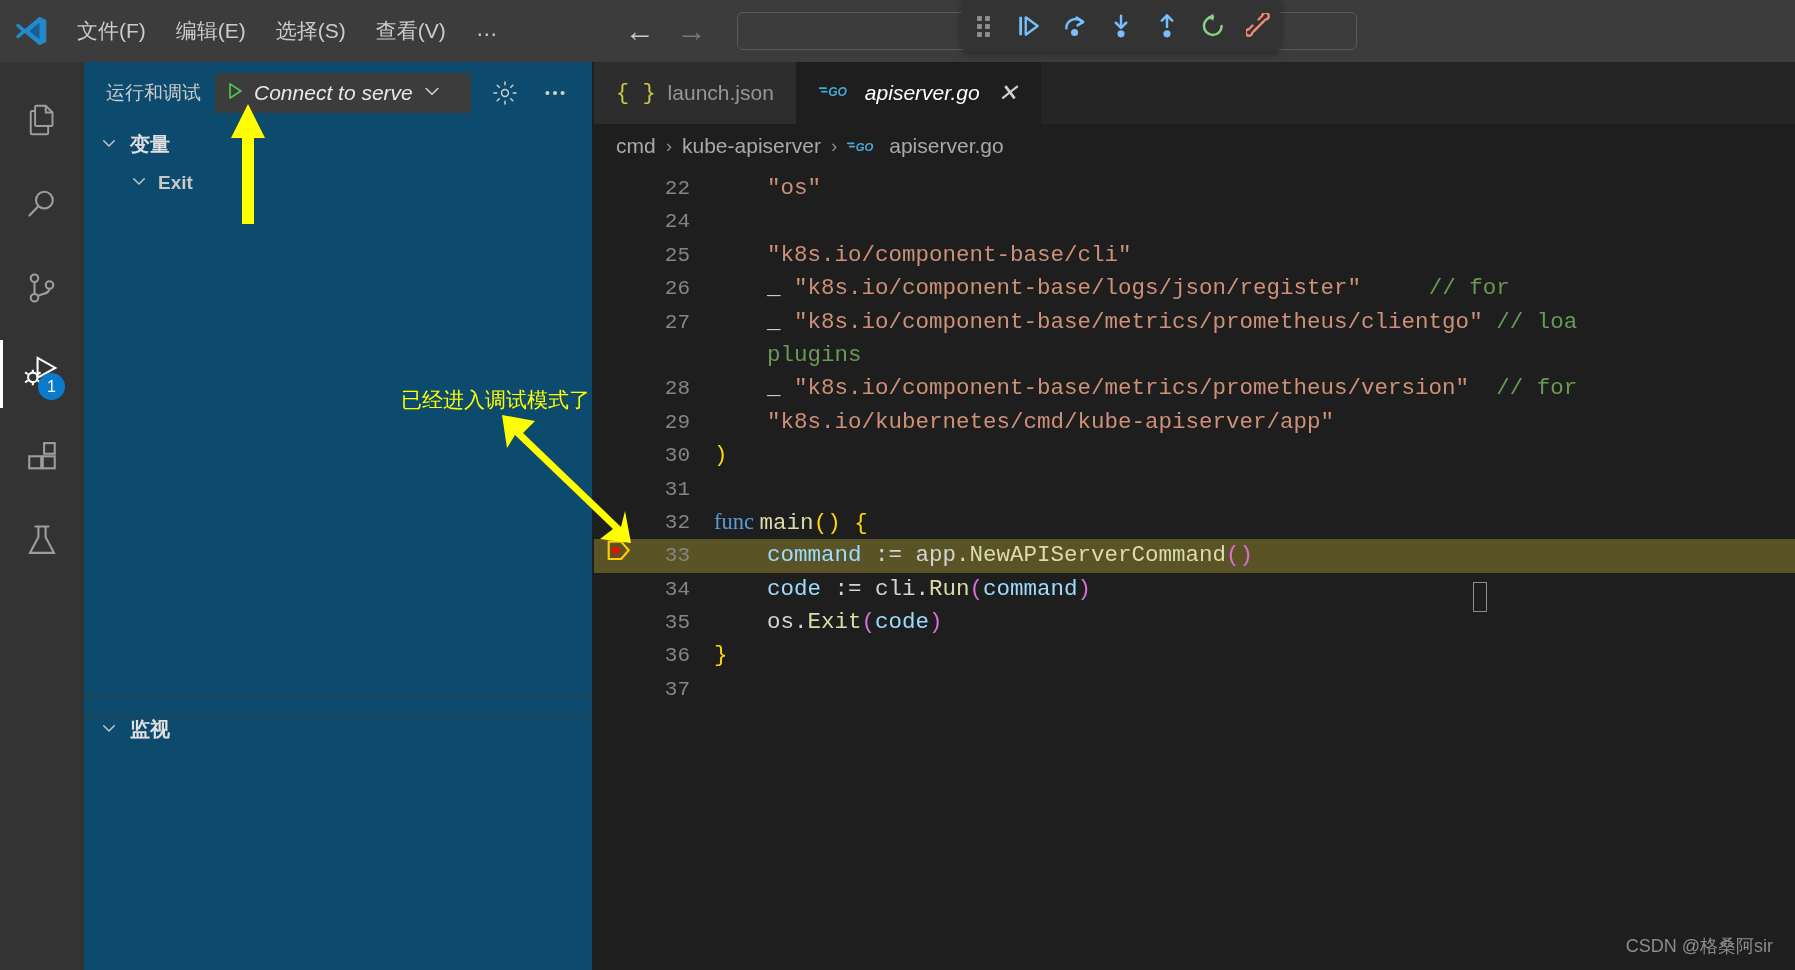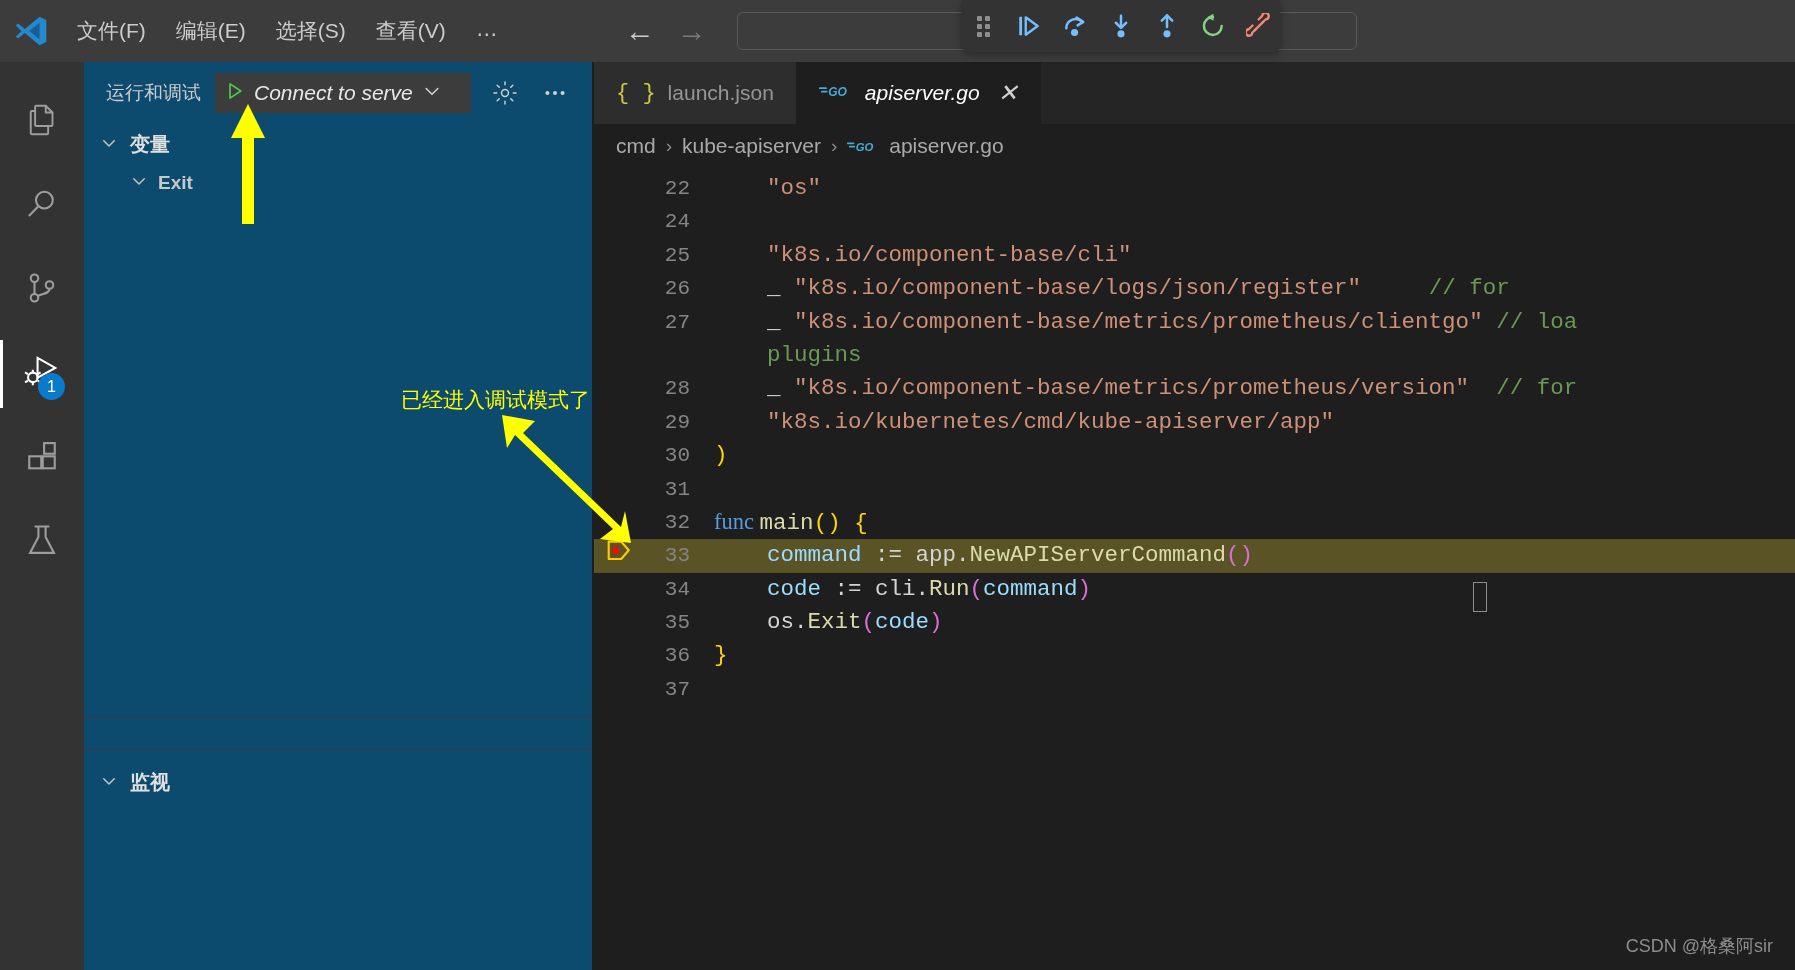--- a/index.html
+++ b/index.html
@@ -84,21 +84,21 @@
   .sb-icon-btn { width:44px; height:44px; display:flex; align-items:center; justify-content:center; }
 
   .section-header {
     display:flex; align-items:center; gap:10px; padding-left:14px; height:40px;
   }
   .section-header .twisty { color:#c5c5c5; font-size:15px; width:22px; text-align:center; }
   .section-title { font-size:20px; font-weight:bold; color:#e0e0e0; }
   .scope-row { display:flex; align-items:center; gap:10px; padding-left:46px; height:38px; }
   .scope-title { font-size:19px; font-weight:bold; color:#c8c8c8; }
 
-  #watch-section { position:absolute; left:0; top:687px; width:510px; border-top:1px solid #3a3a3a; }
+  #watch-section { position:absolute; left:0; top:634px; width:510px; border-top:1px solid #3a3a3a; }
   #variables-divider { position:absolute; left:0; top:654px; width:510px; height:1px; background:#3a3a3a; }
 
   
   #editor-area { position:absolute; top:62px; left:594px; width:1201px; height:908px; background:#1e1e1e; }
   #tabbar { height:62px; background:#252526; display:flex; }
   .tab {
     display:flex; align-items:center; gap:12px; padding:0 22px;
     font-size:21px; color:#969696; background:#2d2d2d; border-right:1px solid #1e1e1e;
     position:relative;
   }

